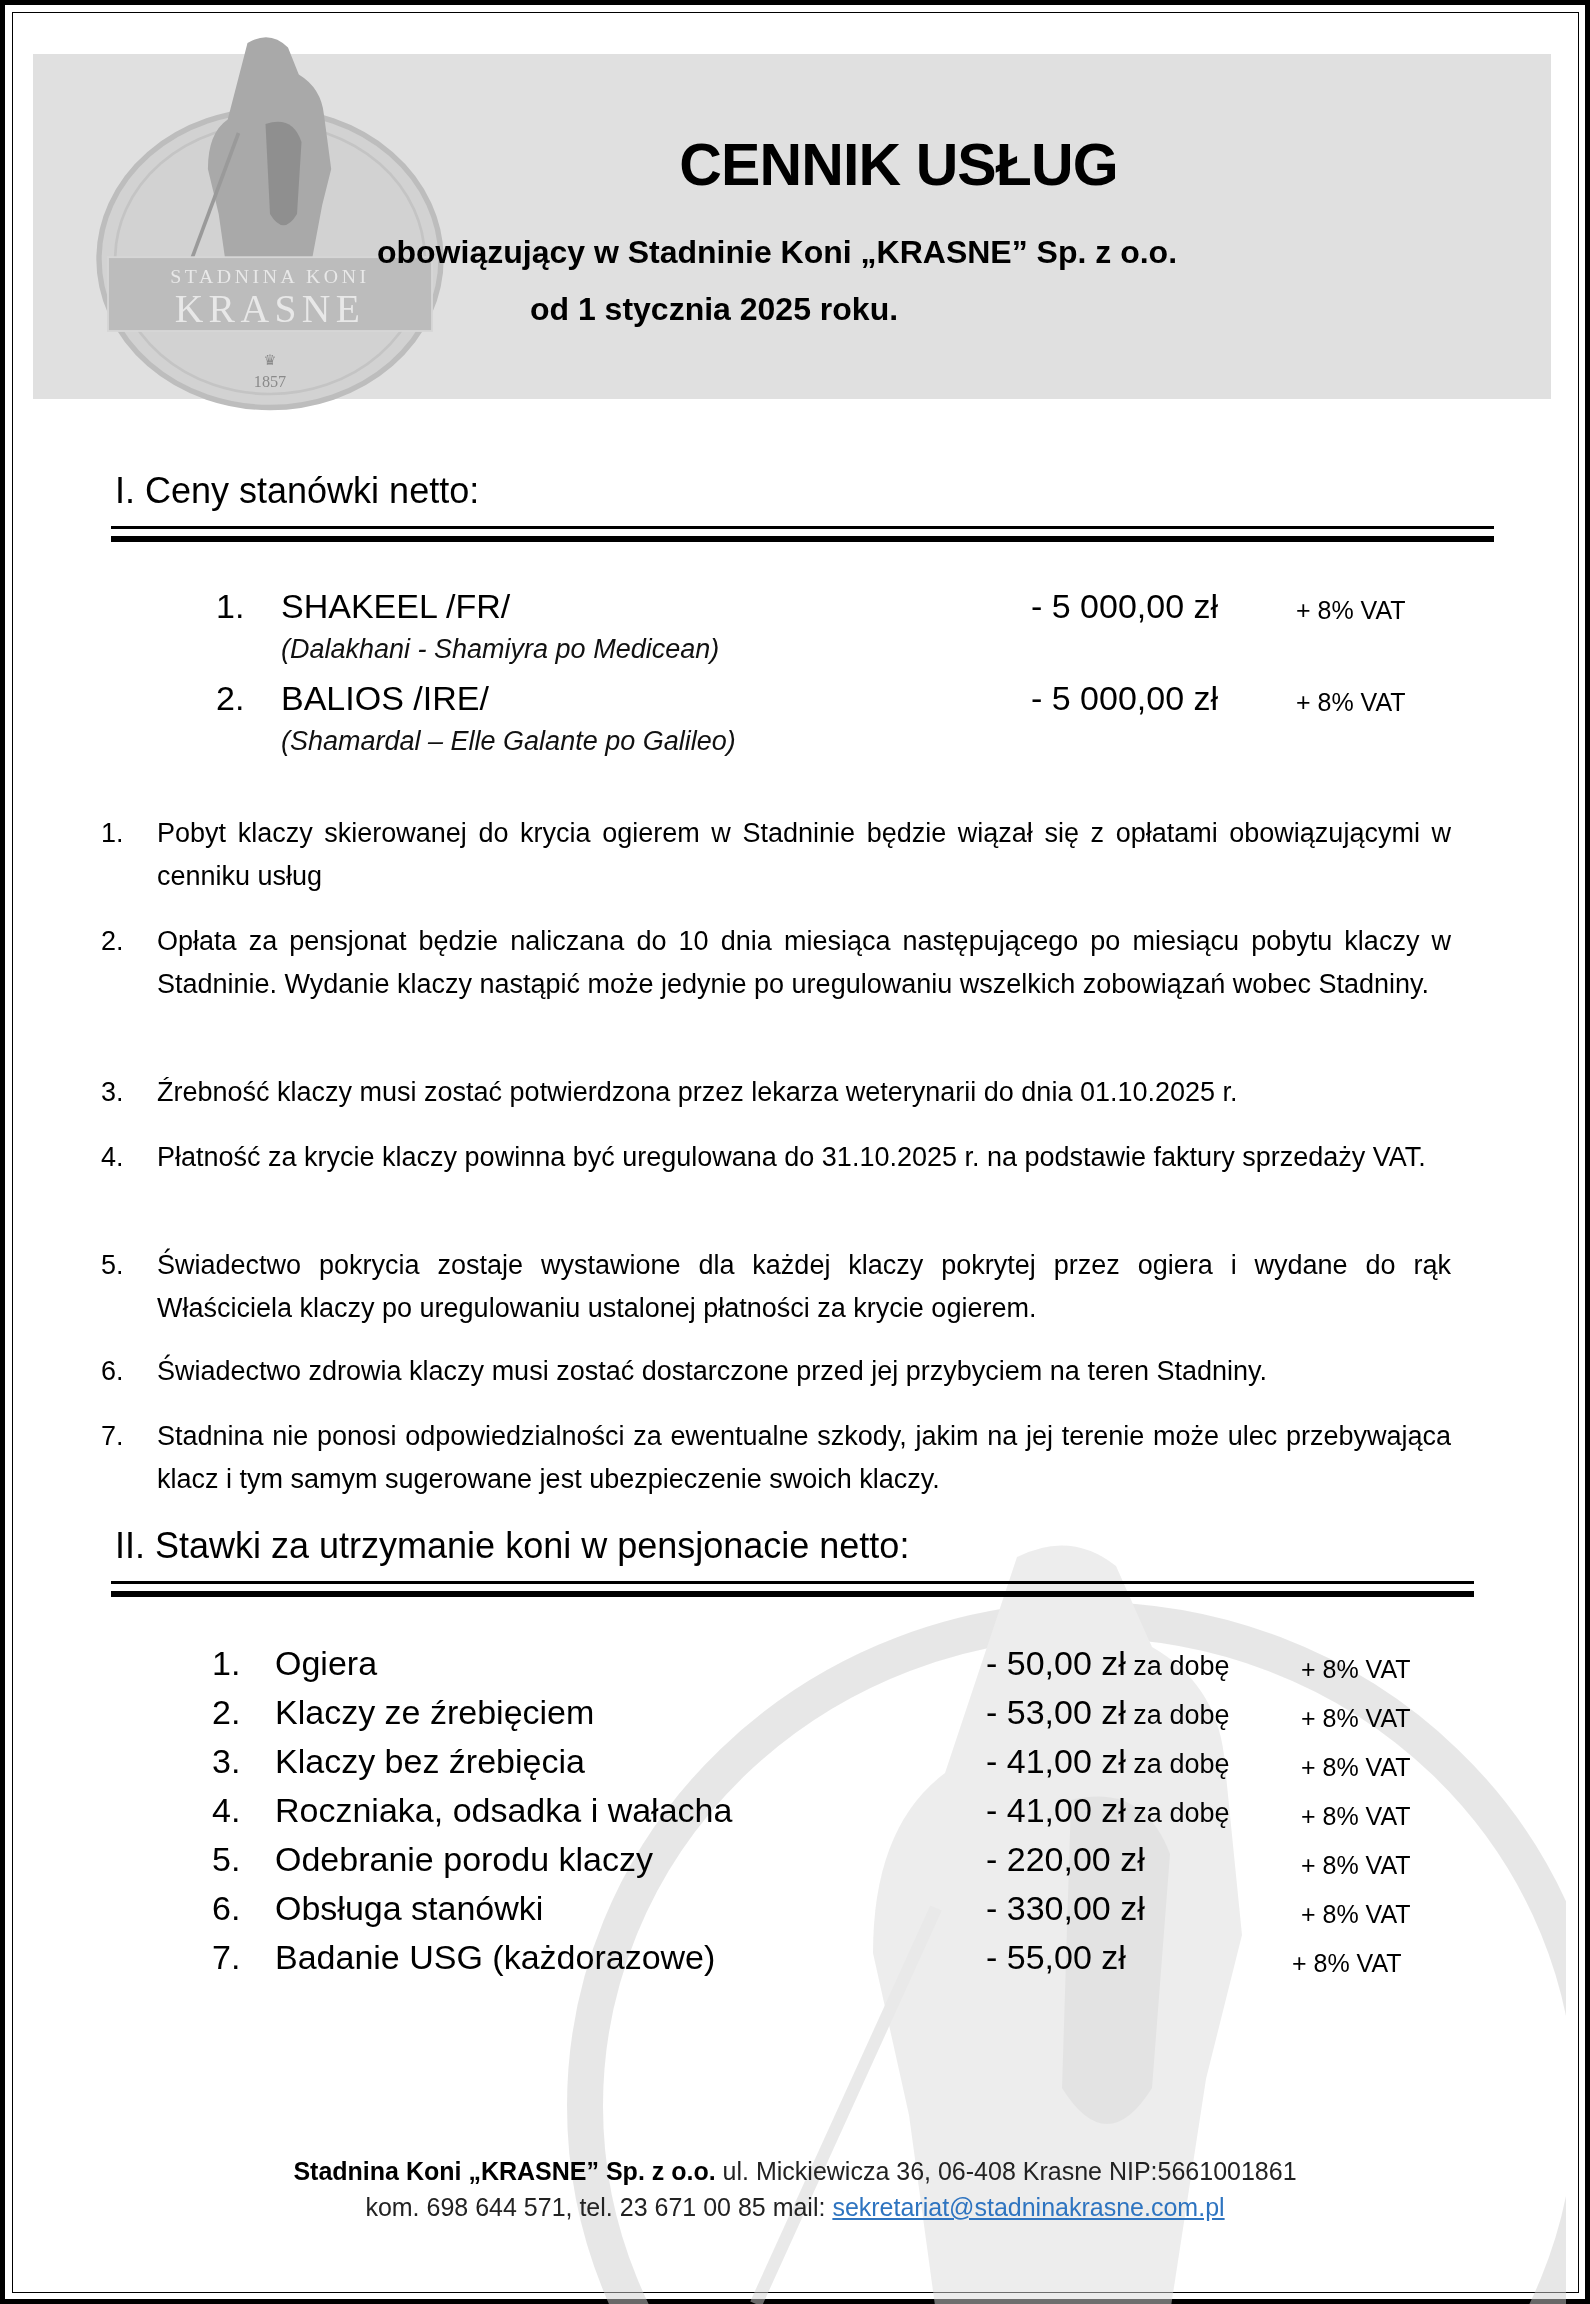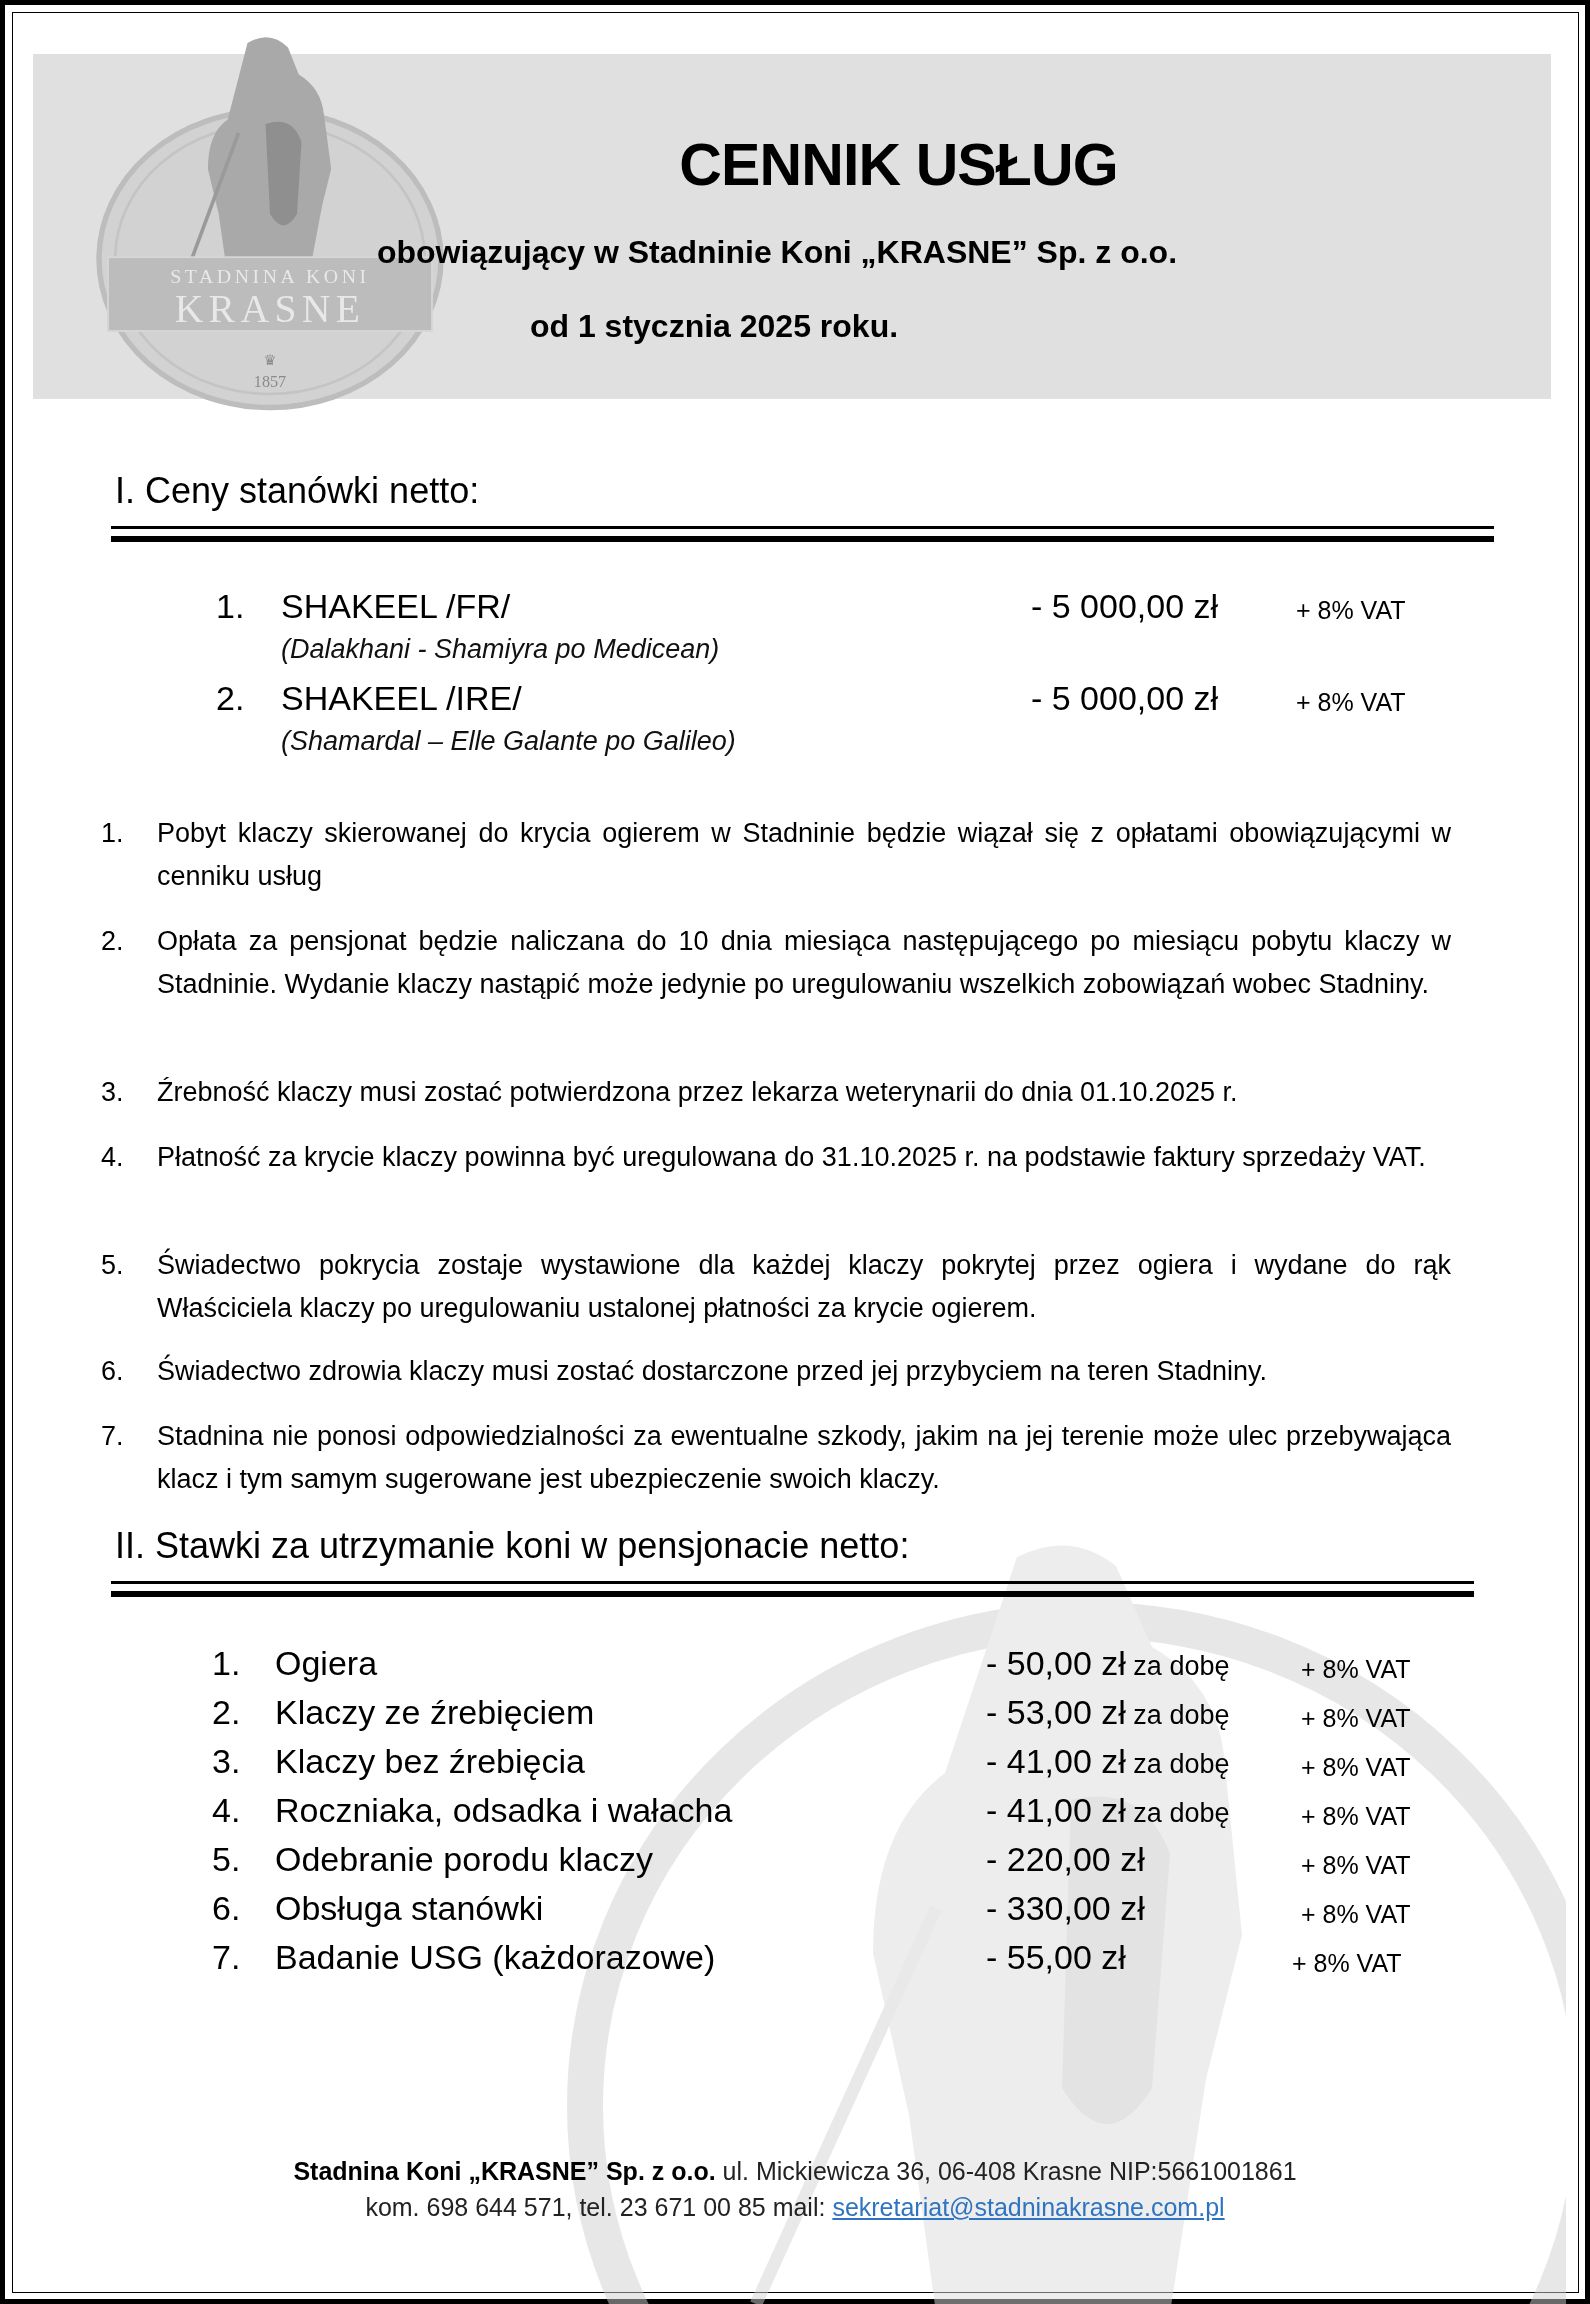--- a/index.html
+++ b/index.html
@@ -10,21 +10,21 @@
   .inner-border { position:absolute; left:11.7px; top:11.7px; width:1567px; height:2281px;
          box-sizing:border-box; border:1.8px solid #000; }
   .header-band { position:absolute; left:33px; top:54px; width:1518px; height:345px; background:#e0e0e0; }
   .logo { position:absolute; left:90px; top:25px; width:360px; height:387px; }
   .watermark { position:absolute; left:549px; top:1530px; width:1017px; height:774px; opacity:0.5; }
   .title { position:absolute; left:0; width:1590px; top:131px; text-align:center; padding-left:207px; box-sizing:border-box;
            font-size:59px; font-weight:bold; letter-spacing:-0.9px; }
   .subtitle { position:absolute; left:0; width:1284px; text-align:center; padding-left:270px; box-sizing:border-box;
            font-size:32px; font-weight:bold; }
   .subtitle.s1 { top:234px; }
-  .subtitle.s2 { top:308px; padding-left:144px; }
+  .subtitle.s2 { top:291px; padding-left:144px; }
   .section-heading { position:absolute; left:115px; font-size:36px; }
   .rule { position:absolute; left:111px; }
   .rule .thin { height:2.7px; background:#000; }
   .rule .thick { height:6.3px; background:#000; margin-top:7.2px; }
   .stallion { position:absolute; left:216px; width:1206px; }
   .stallion .row { position:relative; height:47px; font-size:34px; }
   .stallion .num { position:absolute; left:0; }
   .stallion .name { position:absolute; left:65px;text-align:center; }
   .stallion .price { position:absolute; left:815px; }
   .stallion .vat { position:absolute; left:1080px; top:9px; font-size:25px; }
@@ -88,21 +88,21 @@
 <div class="stallion" style="top:587px;">
   <div class="row">
     <span class="num">1.</span>
     <span class="name">SHAKEEL /FR/</span>
     <span class="price">- 5 000,00 zł</span>
     <span class="vat">+ 8% VAT</span>
   </div>
   <div class="pedigree">(Dalakhani - Shamiyra po Medicean)</div>
   <div class="row">
     <span class="num">2.</span>
-    <span class="name">SHAKEEL /IRE/</span>
+    <span class="name">BALIOS /IRE/</span>
     <span class="price">- 5 000,00 zł</span>
     <span class="vat">+ 8% VAT</span>
   </div>
   <div class="pedigree">(Shamardal – Elle Galante po Galileo)</div>
 </div>
 
 <div class="rules-list">
   <div class="item" style="top:812px;">
     <span class="num">1.</span>
     <div class="text">Pobyt klaczy skierowanej do krycia ogierem w Stadninie będzie wiązał się z opłatami obowiązującymi w cenniku usług</div>

